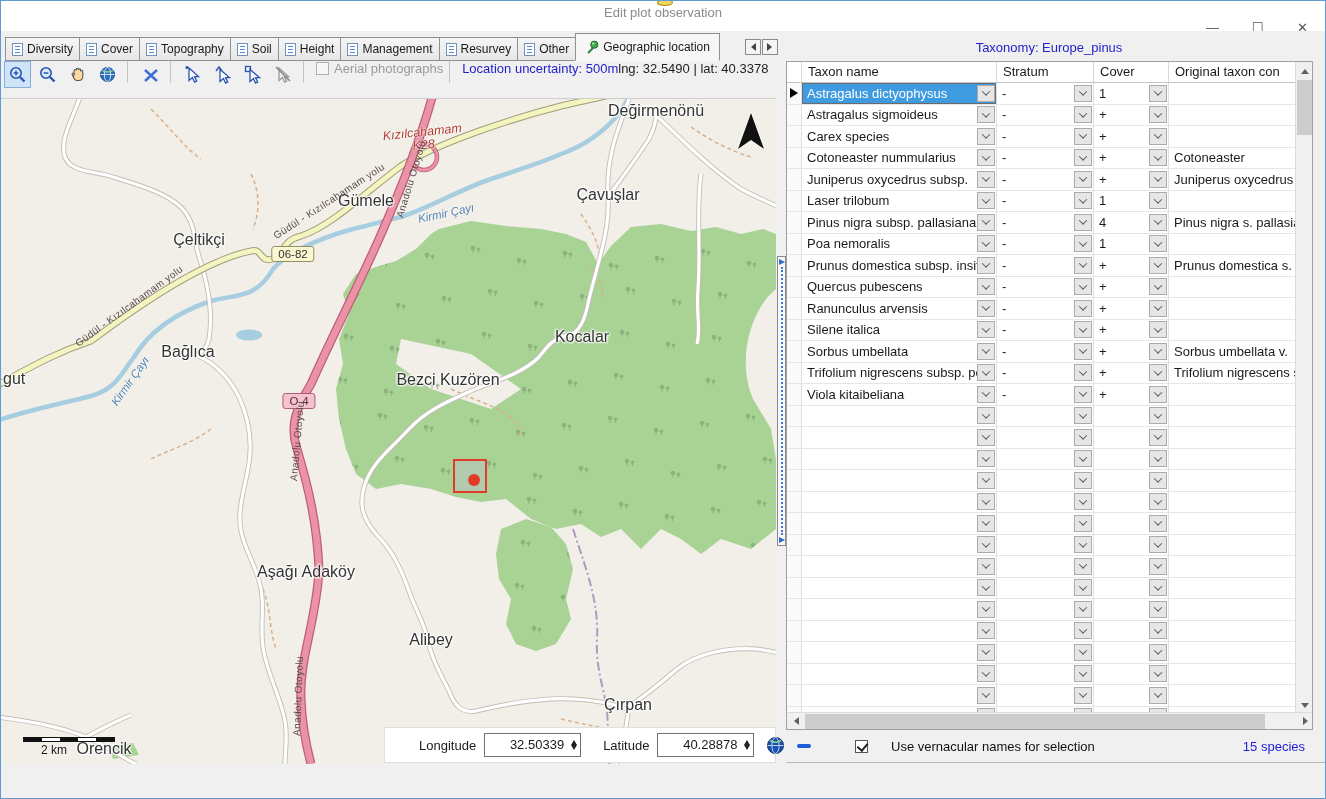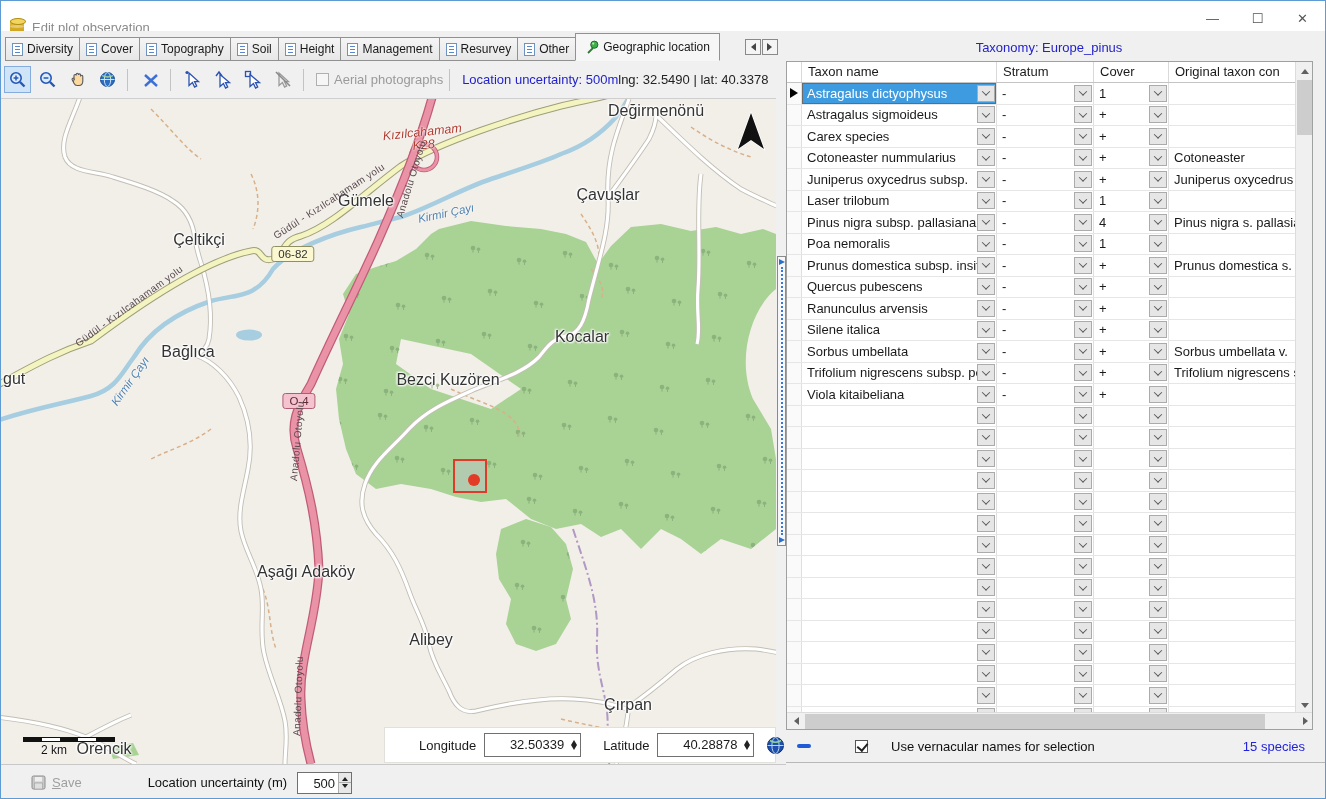--- a/index.html
+++ b/index.html
@@ -1,21 +1,21 @@
 <!DOCTYPE html>
 <html><head>
 <meta charset="utf-8">
 <style>
   html,body{margin:0;padding:0;background:#d8d8d8;}
   *{box-sizing:border-box;}
   .window{position:relative;width:1326px;height:799px;background:#f0f0f0;
     font-family:"Liberation Sans","DejaVu Sans",sans-serif;font-size:13px;color:#1a1a1a;
     border:1px solid #5e9bd3;overflow:hidden;}
   
-  .titlebar{position:absolute;left:0;top:0;width:100%;height:34px;background:#ffffff;display:flex;align-items:flex-end;}
+  .titlebar{position:absolute;left:0;top:0;width:100%;height:34px;background:#ffffff;display:flex;align-items:center;flex-direction:column;}
   .app-icon{width:14px;height:15px;margin:0 8px 0 9px;position:relative;background:linear-gradient(#e8c23a,#c79a18);border-radius:2px;}
   .app-icon::before{content:'';position:absolute;left:0;top:-2px;width:14px;height:5px;border-radius:50%;background:#f2d560;border:1px solid #b08c12;}
   .app-icon::after{content:'';position:absolute;left:0;top:5px;width:14px;height:3px;border-radius:50%;background:rgba(255,255,255,.35);}
   .win-title{color:#8a8a8a;font-size:13px;}
   .win-controls{margin-left:auto;display:flex;height:100%;}
   .win-btn{width:45px;height:100%;display:flex;align-items:center;justify-content:center;color:#555;font-size:13px;}
   
   .tabbar{position:absolute;left:0;top:30px;width:100%;height:30px;background:#f0f0f0;}
   .tabs{position:absolute;left:4px;bottom:0;display:flex;align-items:flex-end;height:30px;}
   .tab{display:flex;align-items:center;gap:4px;height:24px;padding:0 6px;background:linear-gradient(#f5f5f5,#e7e7e7);
@@ -24,21 +24,21 @@
   .doc-icon{width:11px;height:13px;background:#fff;border:1px solid #6f93c0;position:relative;flex:none;}
   .doc-icon::after{content:'';position:absolute;left:2px;right:2px;top:2px;height:8px;
     background:repeating-linear-gradient(#5b87c9 0 1px,transparent 1px 3px);}
   .pin-icon{width:14px;height:14px;flex:none;}
   .tab-scrolls{position:absolute;left:744px;top:8px;display:flex;}
   .tsb{width:16px;height:16px;border:1px solid #8a8a8a;background:#f4f4f4;display:flex;align-items:center;justify-content:center;margin-right:1px;}
   .tri-l{width:0;height:0;border:4px solid transparent;border-right:5px solid #444;margin-left:-3px;}
   .tri-r{width:0;height:0;border:4px solid transparent;border-left:5px solid #444;margin-right:-3px;}
   .taxonomy{position:absolute;left:785px;top:9px;width:526px;text-align:center;color:#2222cc;font-size:13px;}
   
-  .maptoolbar{position:absolute;left:0;top:60px;width:775px;height:38px;background:#f0f0f0;border-bottom:1px solid #cfcfcf;display:flex;align-items:center;}
+  .maptoolbar{position:absolute;left:0;top:60px;width:775px;height:38px;background:#f0f0f0;border-bottom:1px solid #cfcfcf;display:flex;align-items:flex-start;}
   .tbtn{width:27px;height:27px;display:flex;align-items:center;justify-content:center;margin-left:3px;border:1px solid transparent;flex:none;}
   .tbtn.active{background:#cfe4f7;border:1px solid #84acdd;}
   .tsep{width:1px;height:22px;background:#c3c3c3;margin:0 6px;flex:none;}
   .tb-check{display:flex;align-items:center;gap:5px;margin-left:6px;color:#9a9a9a;flex:none;}
   .cb{width:13px;height:13px;border:1px solid #b0b0b0;background:#f6f6f6;position:relative;flex:none;}
   .cb.checked{border-color:#555;background:#fff;}
   .cb.checked::after{content:'';position:absolute;left:2.5px;top:0.5px;width:5px;height:8px;border:solid #222;border-width:0 2px 2px 0;transform:rotate(40deg);}
   .tb-blue{color:#2222cc;margin-left:6px;white-space:nowrap;}
   .tb-coords{margin-left:auto;margin-right:10px;color:#222;white-space:nowrap;}
   
@@ -516,42 +516,20 @@
     <div class="globe-btn">
       <svg width="19" height="19">
           <circle cx="9.5" cy="9.5" r="8" fill="#1c4fae" stroke="#0f2f6e"></circle>
           <ellipse cx="9.5" cy="9.5" rx="3.6" ry="8" fill="none" stroke="#bcd4f0" stroke-width="1"></ellipse>
           <line x1="1.5" y1="9.5" x2="17.5" y2="9.5" stroke="#bcd4f0" stroke-width="1"></line>
           <path d="M4,4.5 q5.5,3.5 11,0" fill="none" stroke="#8fd29a" stroke-width="1.6"></path>
         </svg>
     </div>
   </div>
 
-  <div class="lstatus">
-    <div class="savebtn">
-      <svg width="15" height="15">
-          <rect x="1" y="1" width="13" height="13" rx="1.5" fill="#c9c9c9" stroke="#8e8e8e"></rect>
-          <rect x="4" y="2" width="7" height="4.5" fill="#efefef"></rect>
-          <rect x="3.5" y="8" width="8" height="6" fill="#dfdfdf" stroke="#a8a8a8" stroke-width="0.8"></rect>
-        </svg>
-      <span class="ul-first">Save</span>
-    </div>
-    <span class="lu-label">Location uncertainty (m)</span>
-    <div class="spin small">
-      <div class="val">500</div>
-      <div class="spinbtns">
-        <span class="sb">
-            <span class="sarr-up" style="border-width:3px;border-bottom-width:4px"></span>
-          </span>
-        <span class="sb">
-            <span class="sarr-dn" style="border-width:3px;border-top-width:4px"></span>
-          </span>
-      </div>
-    </div>
-  </div>
 
   <div class="splitter-strip">
     <div class="splitter">
       <div class="split-dots"></div>
       <div class="split-arr" style="top:2px"></div>
       <div class="split-arr" style="bottom:2px"></div>
     </div>
   </div>
 
   <div class="rpanel">

